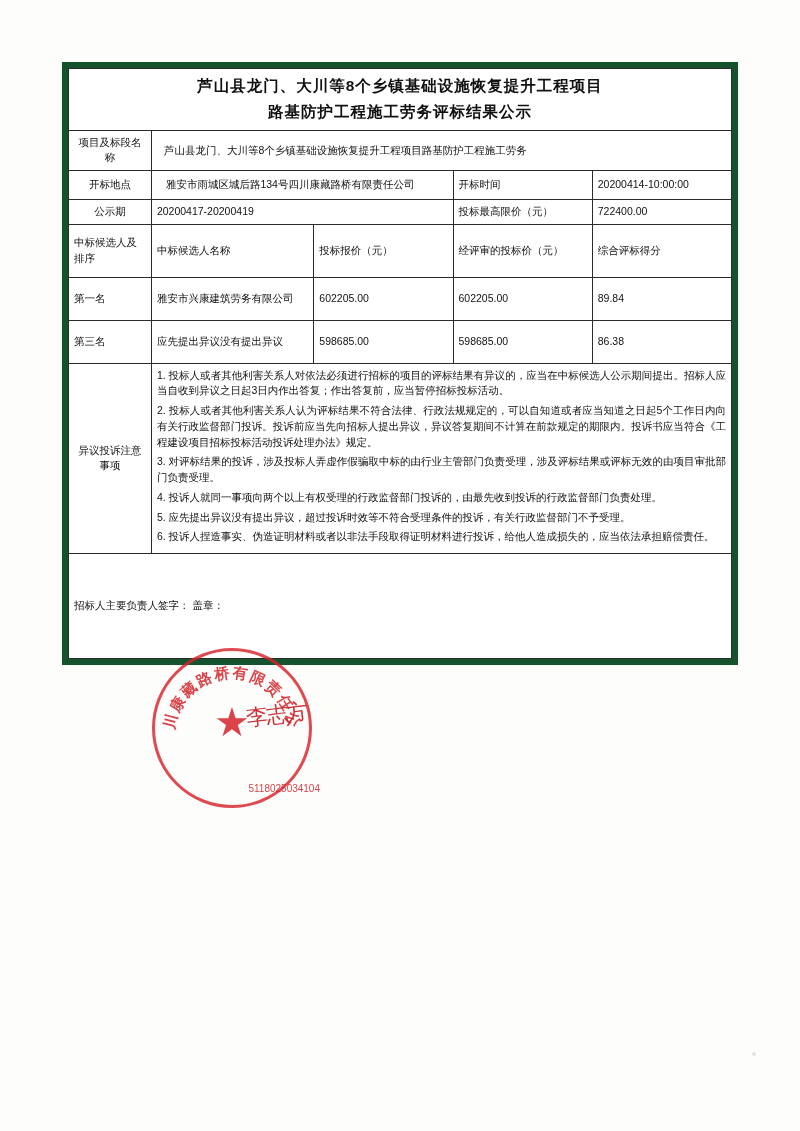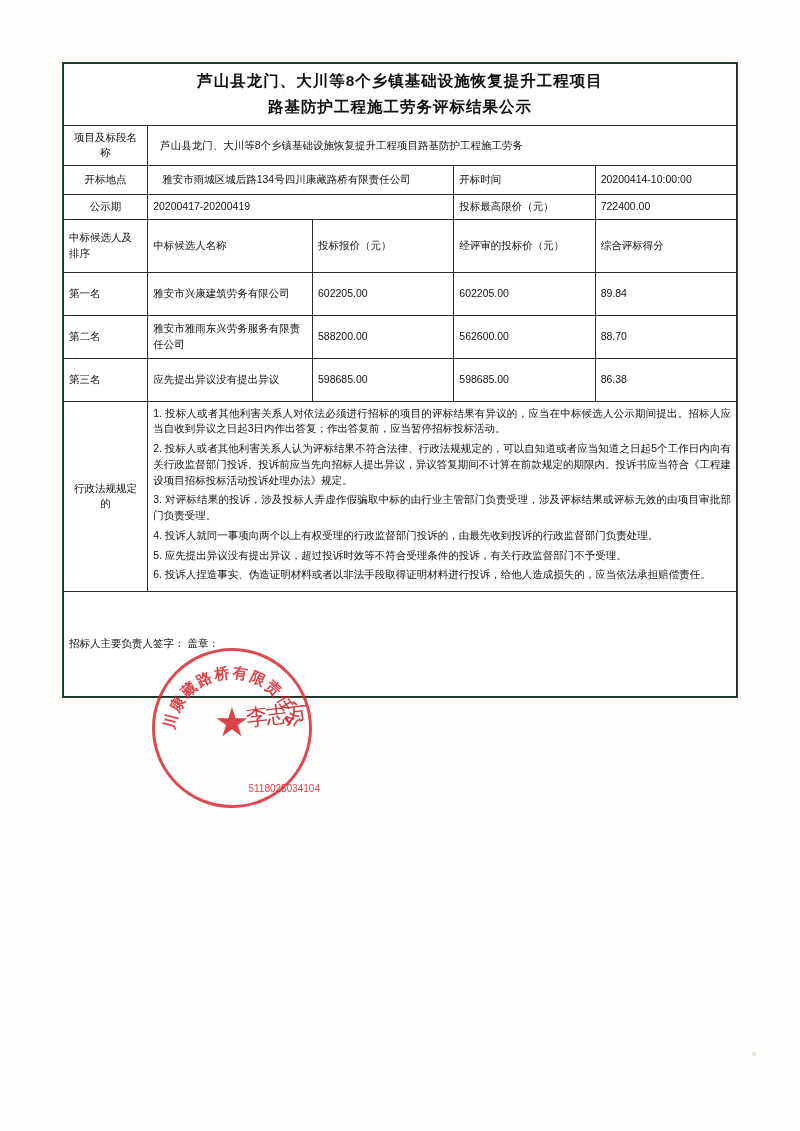--- a/index.html
+++ b/index.html
@@ -19,21 +19,21 @@
     left: 0; top: 0;
     width: 800px;
     height: 1131px;
     background: #fdfdfc;
   }
   .doc {
     position: absolute;
     left: 62px;
     top: 62px;
     width: 676px;
-    border: 1px solid #14532d;
+    border: 6px solid #14532d;
     box-sizing: border-box;
     background: #ffffff;
   }
   table.main {
     width: 100%;
     border-collapse: collapse;
     table-layout: fixed;
   }
   table.main td {
     border: 1px solid #2b2b2b;
@@ -208,38 +208,31 @@
       </tr>
 
       <tr>
         <td class="c" style="height:34px;">第一名</td>
         <td class="c">雅安市兴康建筑劳务有限公司</td>
         <td class="c">602205.00</td>
         <td class="c">602205.00</td>
         <td class="c">89.84</td>
       </tr>
 
-      <tr>
-        <td class="c" style="height:34px;">第二名</td>
-        <td class="c">雅安市雅雨东兴劳务服务有限责任公司</td>
-        <td class="c">588200.00</td>
-        <td class="c">562600.00</td>
-        <td class="c">88.70</td>
-      </tr>
 
       <tr>
         <td class="c" style="height:34px;">第三名</td>
         <td class="c">应先提出异议没有提出异议</td>
         <td class="c">598685.00</td>
         <td class="c">598685.00</td>
         <td class="c">86.38</td>
       </tr>
 
       <tr>
-        <td class="lbl">行政法规规定的</td>
+        <td class="lbl">异议投诉注意事项</td>
         <td colspan="4" class="notes-cell">
           <p>1. 投标人或者其他利害关系人对依法必须进行招标的项目的评标结果有异议的，应当在中标候选人公示期间提出。招标人应当自收到异议之日起3日内作出答复；作出答复前，应当暂停招标投标活动。</p>
           <p>2. 投标人或者其他利害关系人认为评标结果不符合法律、行政法规规定的，可以自知道或者应当知道之日起5个工作日内向有关行政监督部门投诉。投诉前应当先向招标人提出异议，异议答复期间不计算在前款规定的期限内。投诉书应当符合《工程建设项目招标投标活动投诉处理办法》规定。</p>
           <p>3. 对评标结果的投诉，涉及投标人弄虚作假骗取中标的由行业主管部门负责受理，涉及评标结果或评标无效的由项目审批部门负责受理。</p>
           <p>4. 投诉人就同一事项向两个以上有权受理的行政监督部门投诉的，由最先收到投诉的行政监督部门负责处理。</p>
           <p>5. 应先提出异议没有提出异议，超过投诉时效等不符合受理条件的投诉，有关行政监督部门不予受理。</p>
           <p>6. 投诉人捏造事实、伪造证明材料或者以非法手段取得证明材料进行投诉，给他人造成损失的，应当依法承担赔偿责任。</p>
         </td>
       </tr>
 

